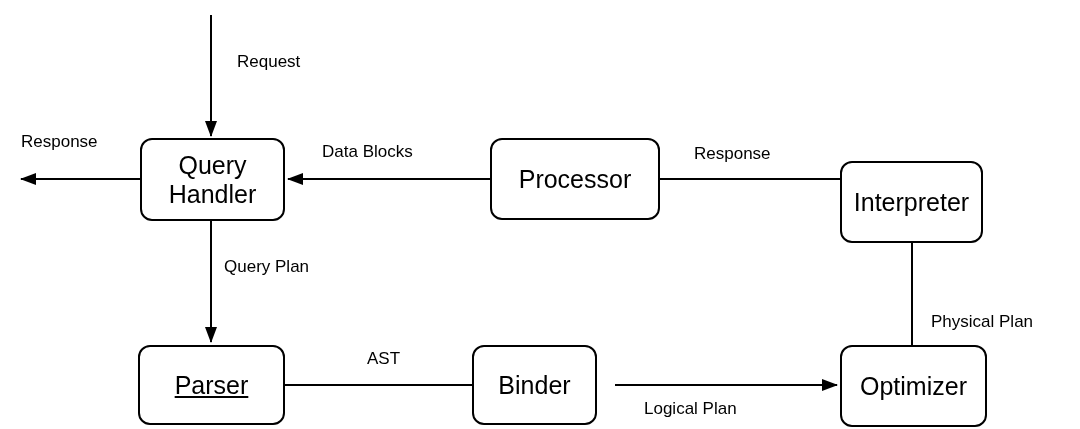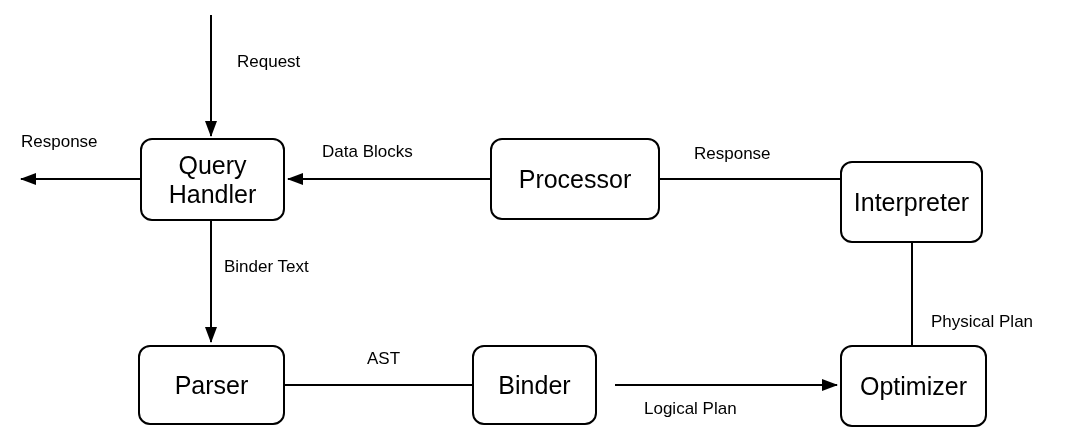--- a/index.html
+++ b/index.html
@@ -44,21 +44,21 @@
     position: absolute;
     font-size: 17px;
     line-height: 1.1;
     white-space: nowrap;
     background: #ffffff;
   }
   
   .node-query-handler { left: 140px; top: 138px; width: 145px; height: 83px; }
   .node-processor     { left: 490px; top: 138px; width: 170px; height: 82px; }
   .node-interpreter   { left: 840px; top: 138px; width: 143px; height: 82px; margin-top: 23px; }
-  .node-parser        { left: 138px; top: 345px; width: 147px; height: 80px; }
+  .node-parser        { left: 138px; top: 345px; width: 147px; height: 80px; text-decoration: underline; }
   .node-binder        { left: 472px; top: 345px; width: 125px; height: 80px; }
   .node-optimizer     { left: 840px; top: 345px; width: 147px; height: 82px; }
   
   .lbl-request       { left: 237px; top: 53px;  }
   .lbl-response      { left: 21px;  top: 133px; }
   .lbl-data-blocks   { left: 322px; top: 143px; }
   .lbl-pipeline      { left: 694px; top: 145px; }
   .lbl-query-text    { left: 224px; top: 258px; }
   .lbl-ast           { left: 367px; top: 350px; }
   .lbl-logical-plan  { left: 644px; top: 352px; margin-top: 48px; }
@@ -101,18 +101,18 @@
     <span>Binder</span>
   </div>
   <div class="node node-optimizer">
     <span>Optimizer</span>
   </div>
 
   <div class="edge-label lbl-request">Request</div>
   <div class="edge-label lbl-response">Response</div>
   <div class="edge-label lbl-data-blocks">Data Blocks</div>
   <div class="edge-label lbl-pipeline">Response</div>
-  <div class="edge-label lbl-query-text">Binder Text</div>
+  <div class="edge-label lbl-query-text">Query Plan</div>
   <div class="edge-label lbl-ast">AST</div>
   <div class="edge-label lbl-logical-plan">Logical Plan</div>
   <div class="edge-label lbl-physical-plan">Physical Plan</div>
 
 </div>
 
 </body></html>

